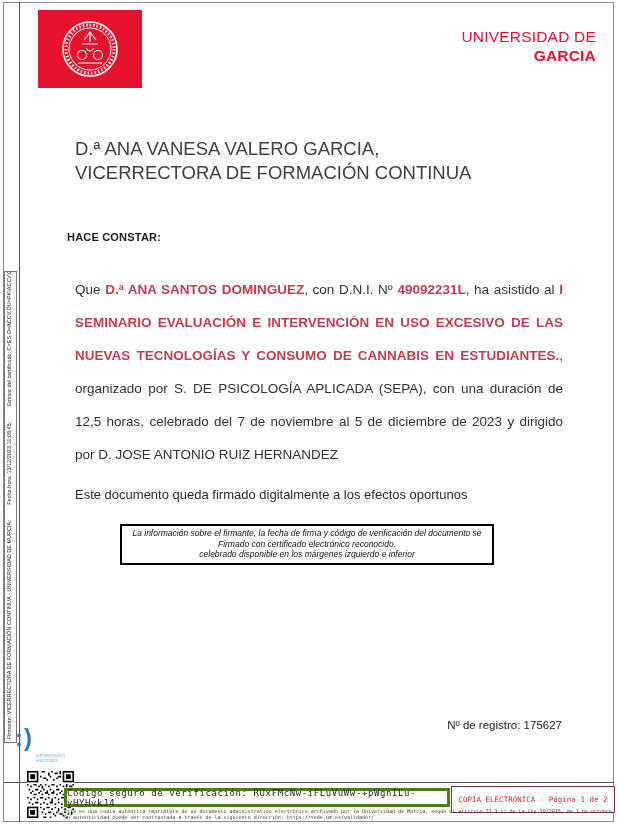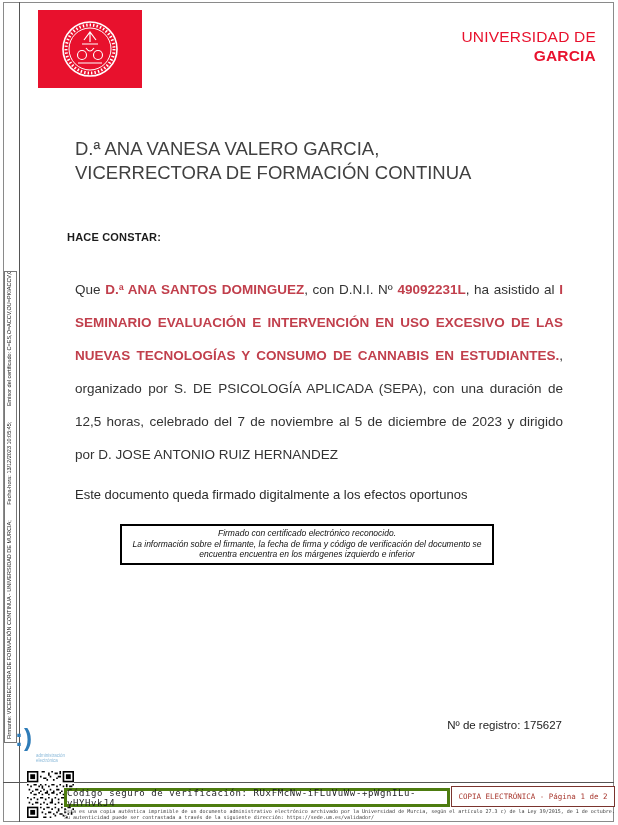--- a/index.html
+++ b/index.html
@@ -45,21 +45,21 @@
 
   
   .smiley { left:15px; top:724px; font-size:24px; font-weight:700; color:#2e7cb8; letter-spacing:1px; }
   .eadmin { left:36px; top:753px; font-size:4.5px; line-height:5px; color:#8ab9d9; }
 
   
   .qr { left:27px; top:771px; width:47px; height:47px; background:#fff; }
   .csv-box { left:64px; top:788px; width:386px; height:19px; border:3px solid #4d7c0f;
              font-family:"DejaVu Sans Mono", monospace; font-size:9px; letter-spacing:0.6px;
              color:#1e1e1e; display:flex; align-items:center; justify-content:center; background:#fff; }
-  .copia-box { left:451px; top:786px; width:164px; height:21px; border:1px solid #7a342e;
+  .copia-box { left:451px; top:786px; width:164px; height:27px; border:1px solid #7a342e;
                font-family:"DejaVu Sans Mono", monospace; font-size:7.5px; color:#a8382f;
                display:flex; align-items:center; justify-content:center; background:#fff; }
   .legal { left:64px; top:809px; width:552px; font-family:"DejaVu Sans Mono", monospace;
            font-size:5px; line-height:5.6px; color:#3a3a3a; }
 </style>
 </head>
 <body>
 
 <div class="abs page-frame"></div>
 <div class="abs margin-divider"></div>
@@ -92,23 +92,23 @@
   <div>VICERRECTORA DE FORMACIÓN CONTINUA</div>
 </div>
 
 <div class="abs hace">HACE CONSTAR:</div>
 
 <p class="abs para"><span>Que </span><span class="red">D.ª ANA SANTOS DOMINGUEZ</span><span>, con D.N.I. Nº </span><span class="red">49092231L</span><span>, ha asistido al </span><span class="red">I SEMINARIO EVALUACIÓN E INTERVENCIÓN EN USO EXCESIVO DE LAS NUEVAS TECNOLOGÍAS Y CONSUMO DE CANNABIS EN ESTUDIANTES.</span><span>, organizado por S. DE PSICOLOGÍA APLICADA (SEPA), con una duración de 12,5 horas, celebrado del 7 de noviembre al 5 de diciembre de 2023 y dirigido por D. JOSE ANTONIO RUIZ HERNANDEZ</span></p>
 
 <div class="abs signed-note">Este documento queda firmado digitalmente a los efectos oportunos</div>
 
 <div class="abs cert-box">
+  <div>La información sobre el firmante, la fecha de firma y código de verificación del documento se</div>
   <div>Firmado con certificado electrónico reconocido.</div>
-  <div>La información sobre el firmante, la fecha de firma y código de verificación del documento se</div>
-  <div>encuentra encuentra en los márgenes izquierdo e inferior</div>
+  <div>celebrado disponible en los márgenes izquierdo e inferior</div>
 </div>
 
 <div class="abs registro">Nº de registro: 175627</div>
 
 <div class="abs smiley">:)</div>
 <div class="abs eadmin">
   <div>administración</div>
   <div>electrónica</div>
 </div>
 

